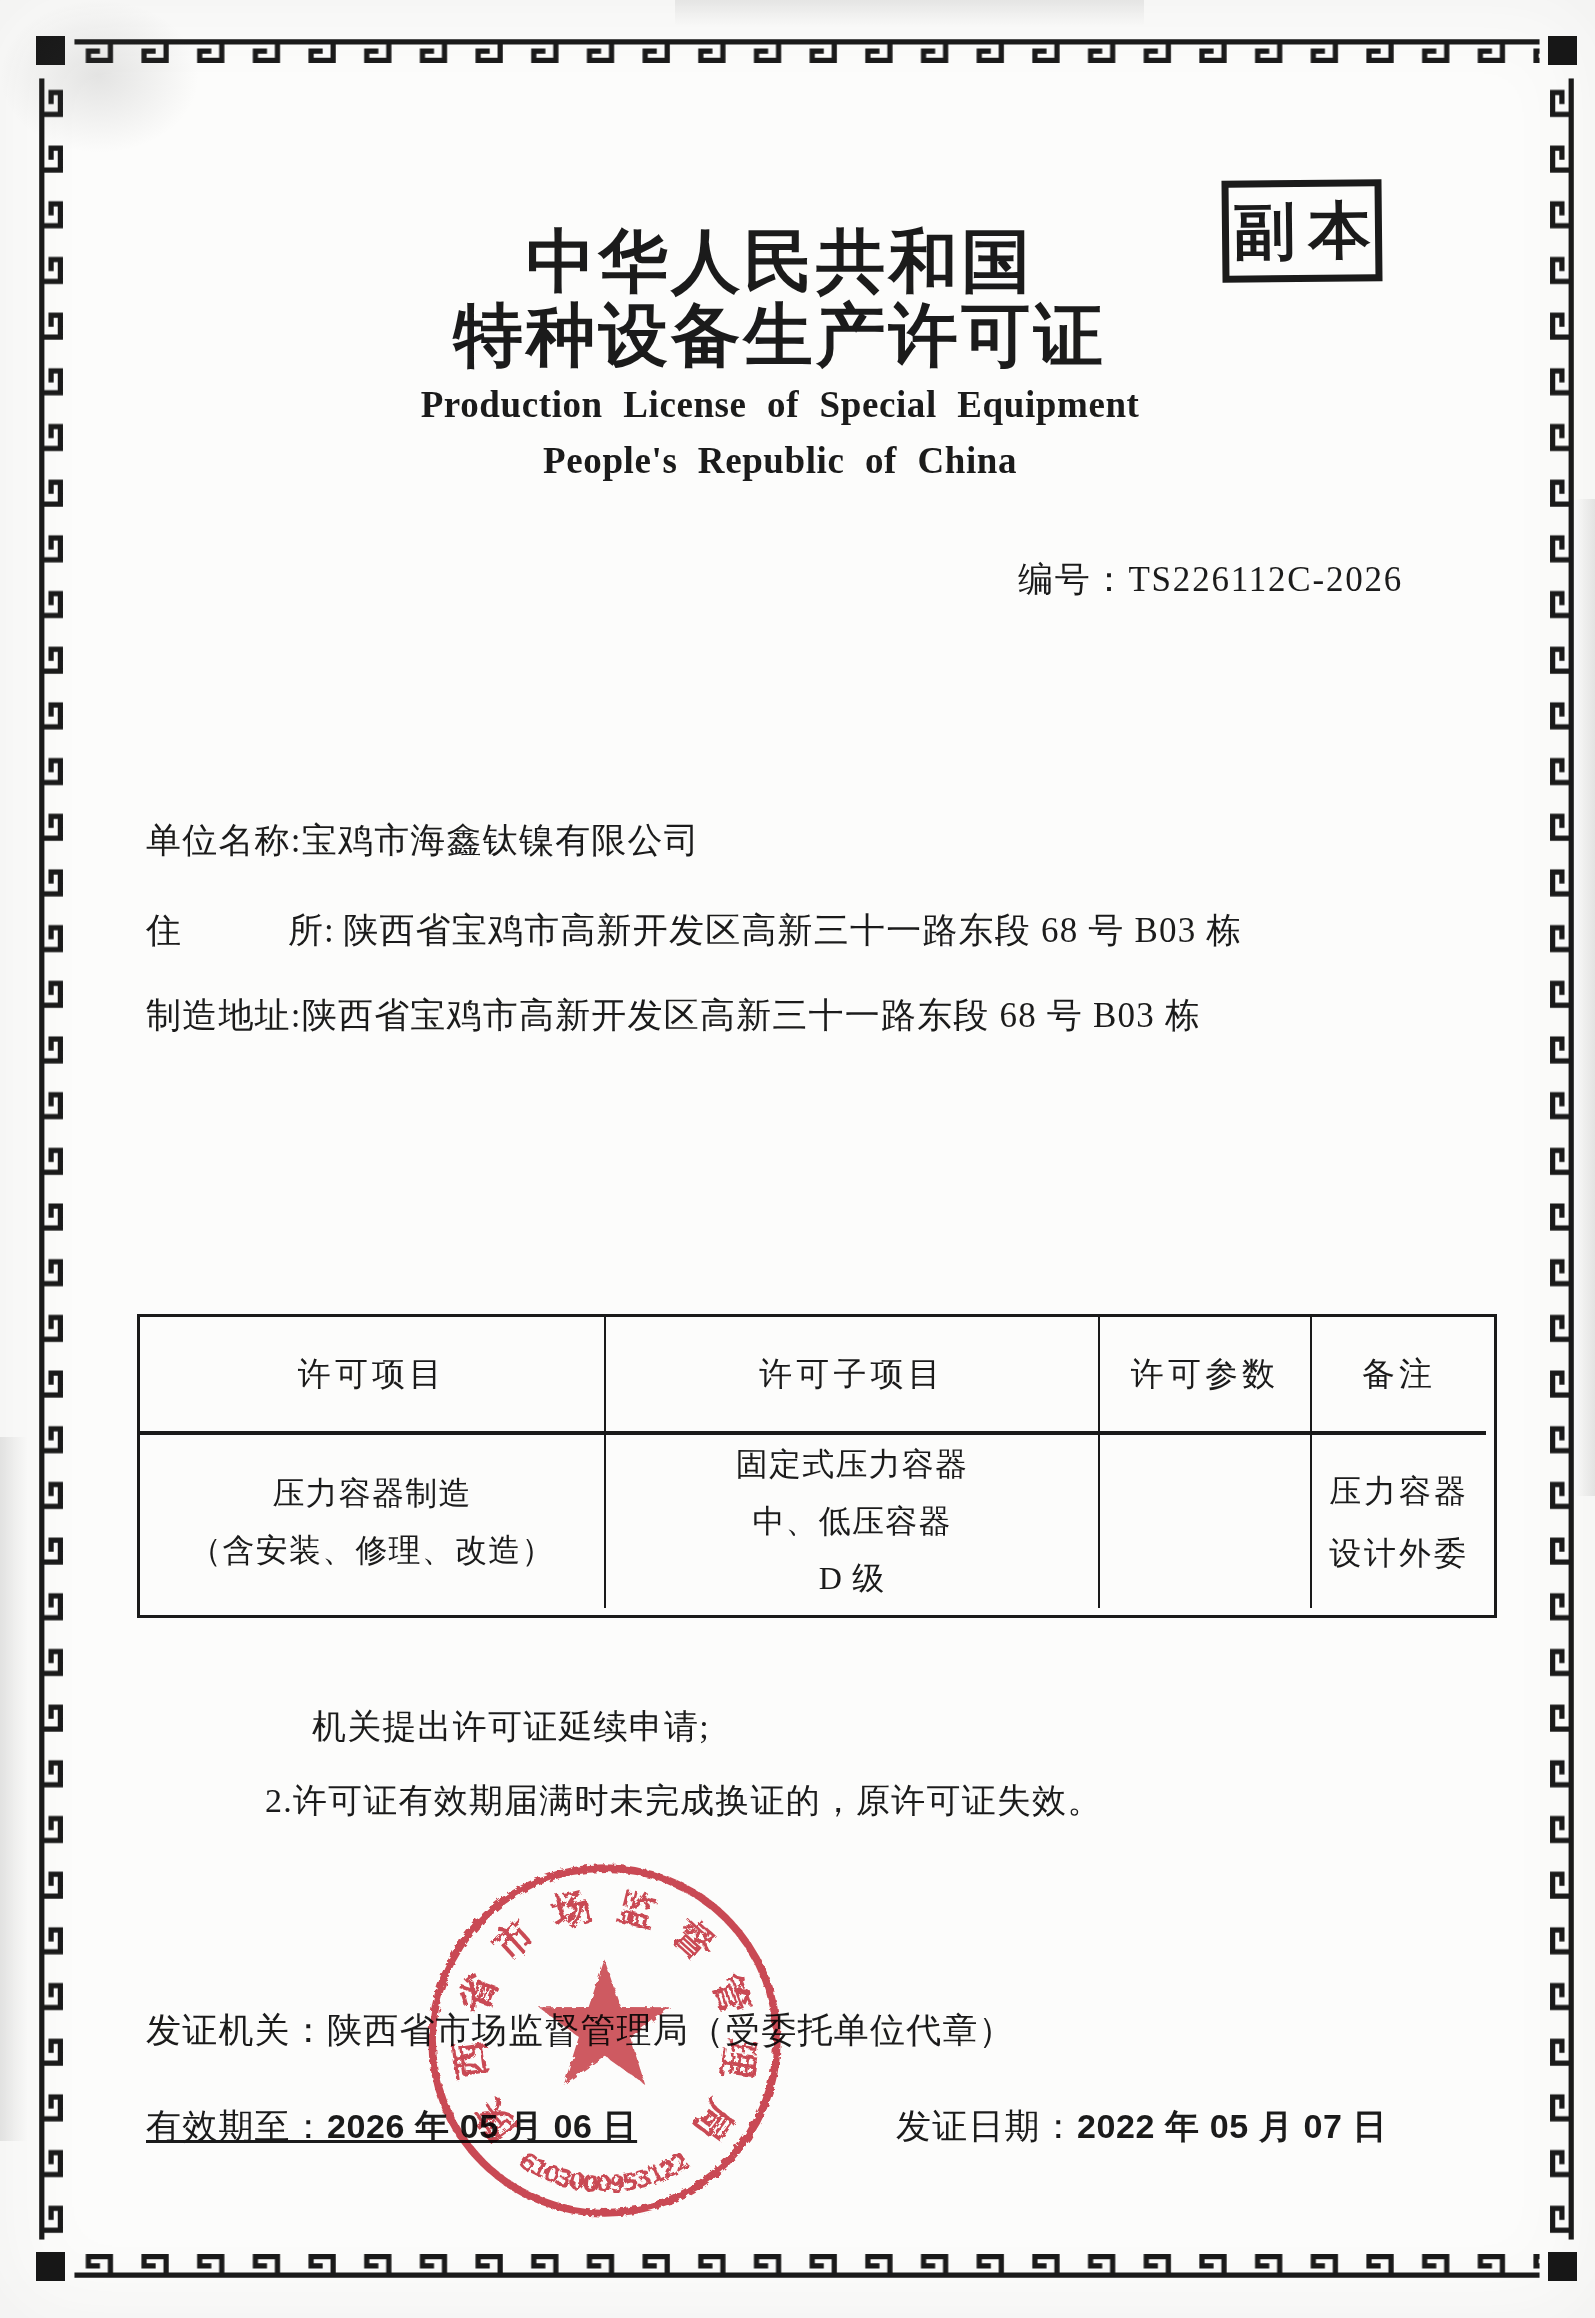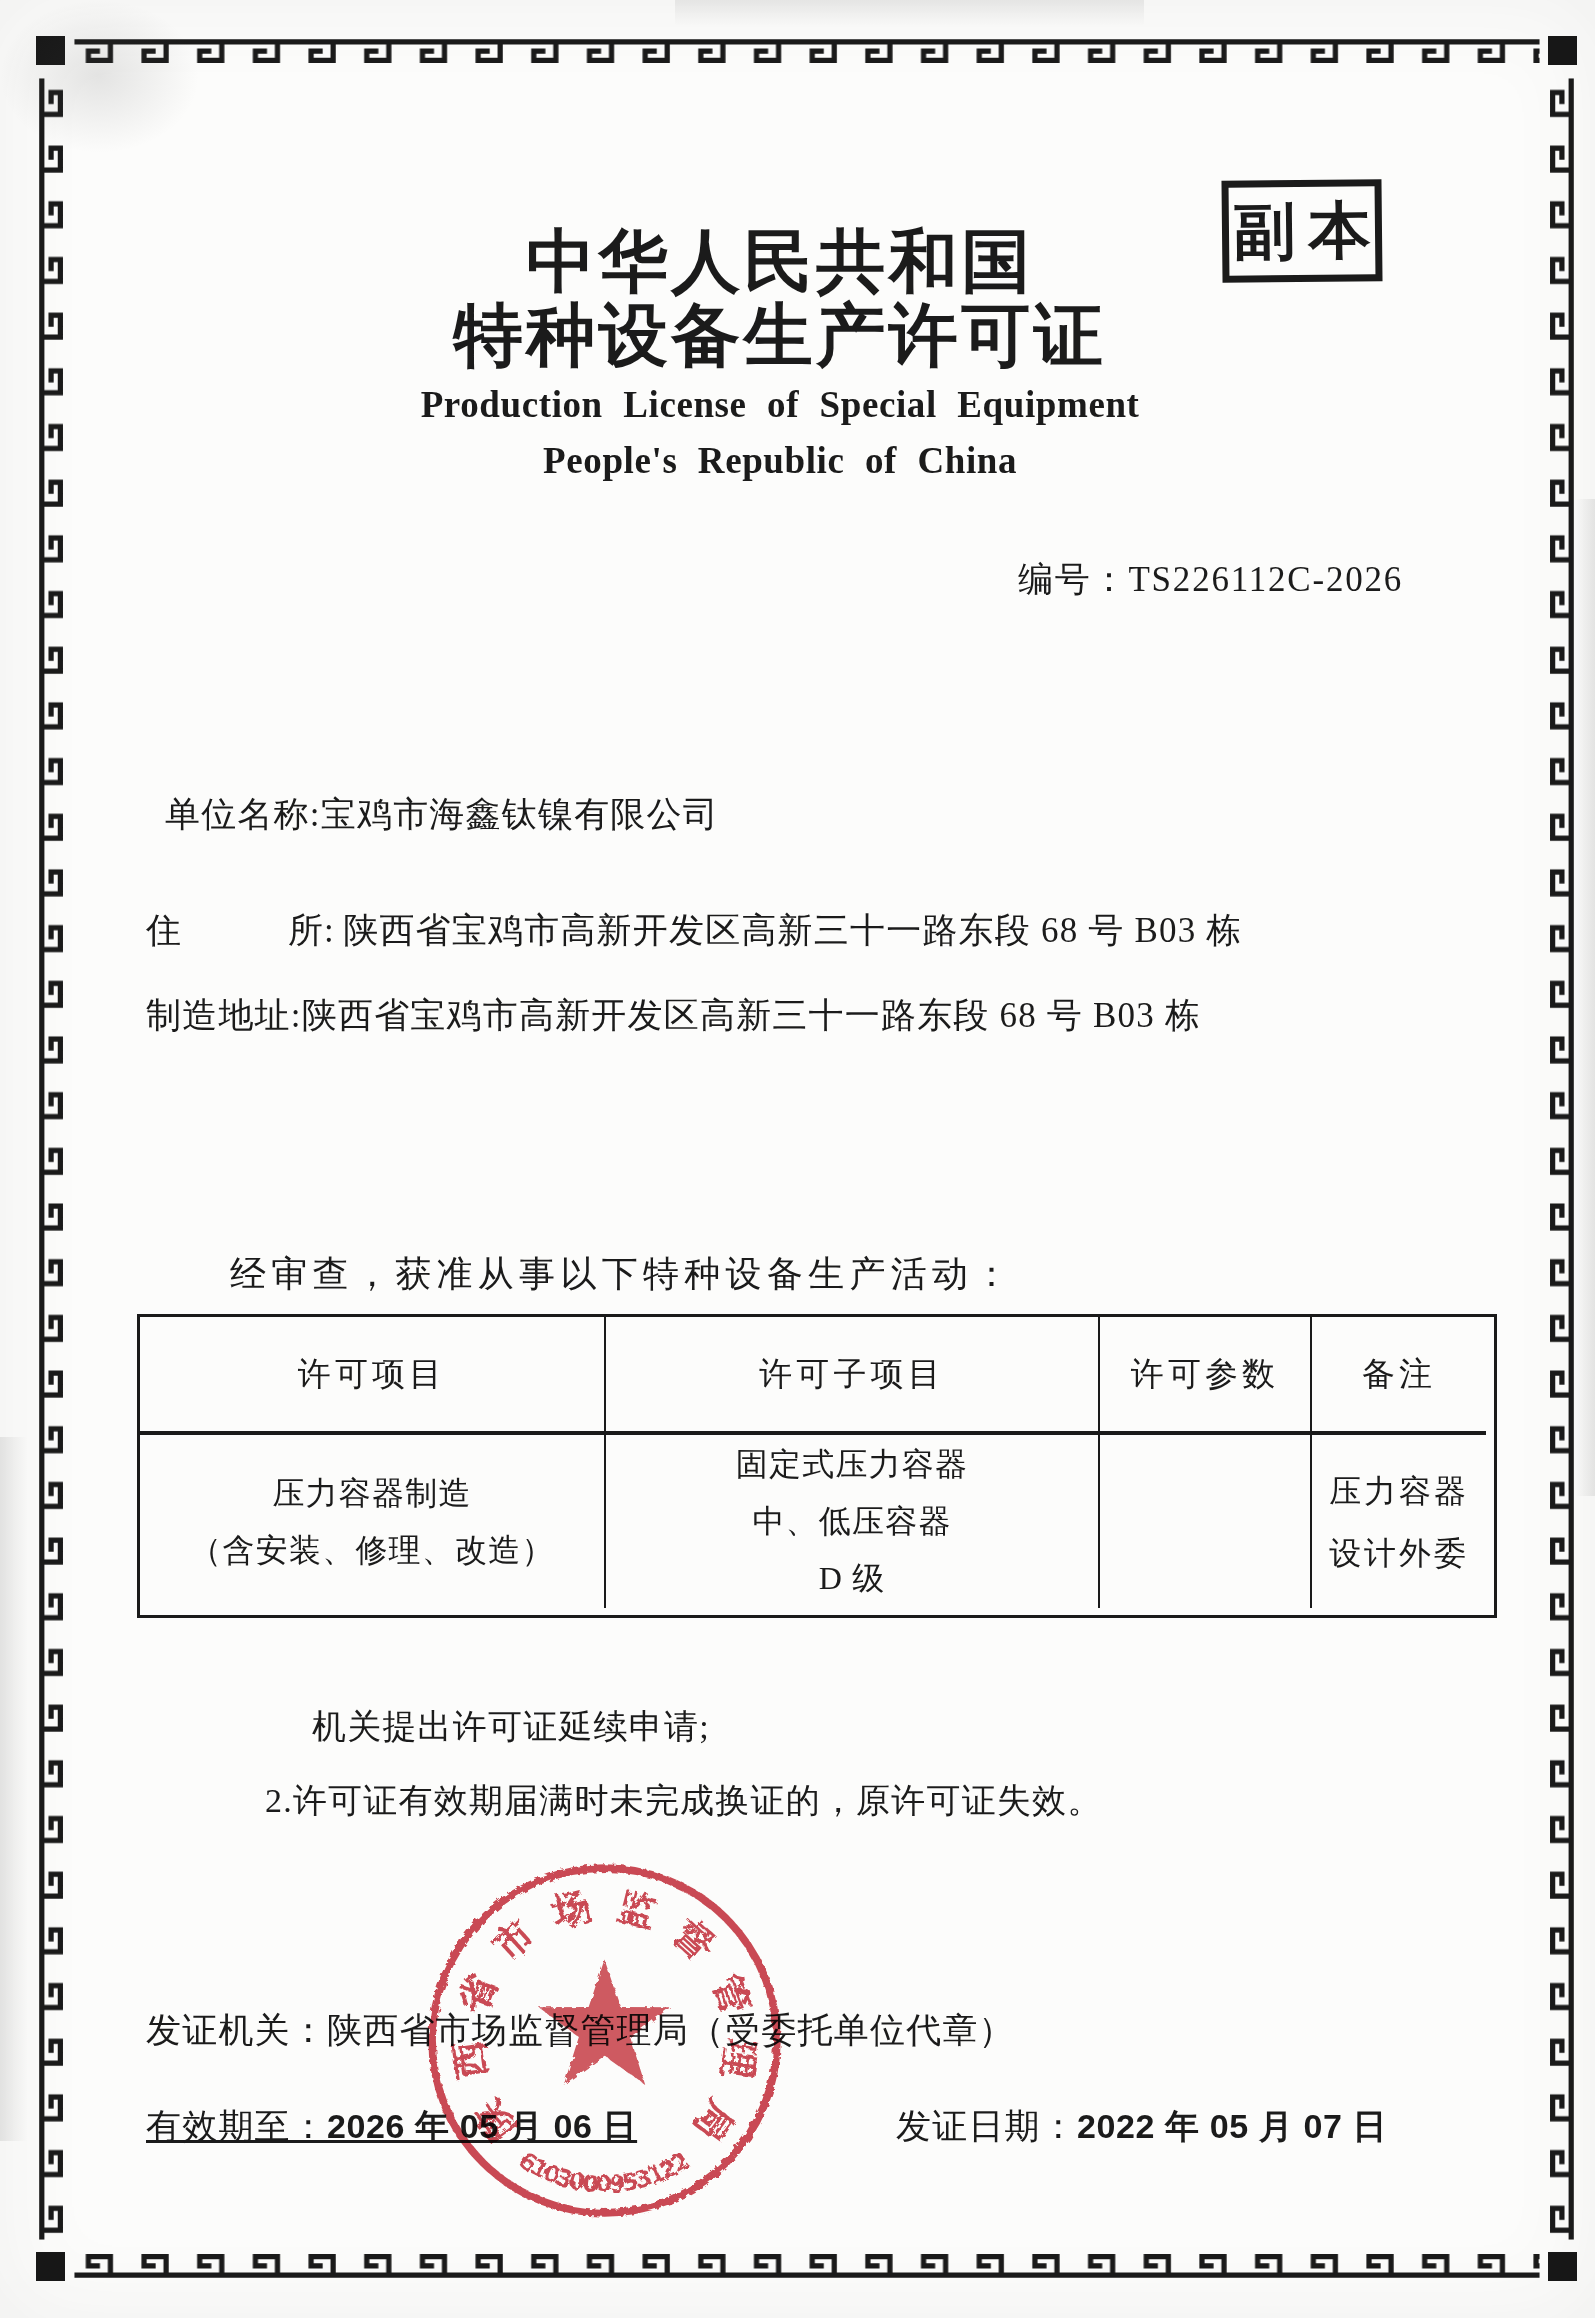--- a/index.html
+++ b/index.html
@@ -27,21 +27,21 @@
 
   .title-wrap{left:17.6px; top:0; width:1525px; text-align:center;}
   .t-cn{position:absolute; width:100%; font-weight:900; font-size:69px; letter-spacing:3.5px;}
   .t-cn1{top:216px;} .t-cn2{top:290px;}
   .t-en{position:absolute; width:100%; font-weight:700; font-size:37px; word-spacing:10.6px; letter-spacing:0.6px;}
   .t-en1{top:383px;} .t-en2{top:439px;}
 
   .lic-no{left:1018px; top:556px; font-size:35px; letter-spacing:1.8px;}
 
   .field{height:46px; line-height:46px; font-size:35px; letter-spacing:1.2px;}
-  .f-unit{left:146px; top:792px;margin-left:19px;}
+  .f-unit{left:146px; top:818px;}
   .f-res{left:146px; top:908px; display:flex;}
   .f-res .lbl-split{display:inline-flex; width:189px; justify-content:space-between;}
   .f-res .val{margin-left:8.2px;}
   .f-addr{left:146px; top:993px;}
 
   .intro{left:230px; top:1251px; font-size:36px; letter-spacing:5.3px; height:46px; line-height:46px;}
 
   .lic-table{
     left:137px; top:1314px; width:1354px; height:298px;
     border:3.5px solid #1a1a1a; box-sizing:content-box;
@@ -144,21 +144,20 @@
     <span class="lbl-split">
       <span>住</span>
       <span>所:</span>
     </span>
     <span class="val">陕西省宝鸡市高新开发区高新三十一路东段 68 号 B03 栋</span>
   </div>
   <div class="abs field f-addr">
     <span>制造地址:</span><span>陕西省宝鸡市高新开发区高新三十一路东段 68 号 B03 栋</span>
   </div>
 
-  <div class="abs intro">经审查，获准从事以下特种设备生产活动：</div>
 
   <div class="abs lic-table">
     <div class="cell hdr">许可项目</div>
     <div class="cell hdr">许可子项目</div>
     <div class="cell hdr">许可参数</div>
     <div class="cell hdr lastcol">备注</div>
 
     <div class="cell body c1">
       <div class="ln">压力容器制造</div>
       <div class="ln">（含安装、修理、改造）</div>

